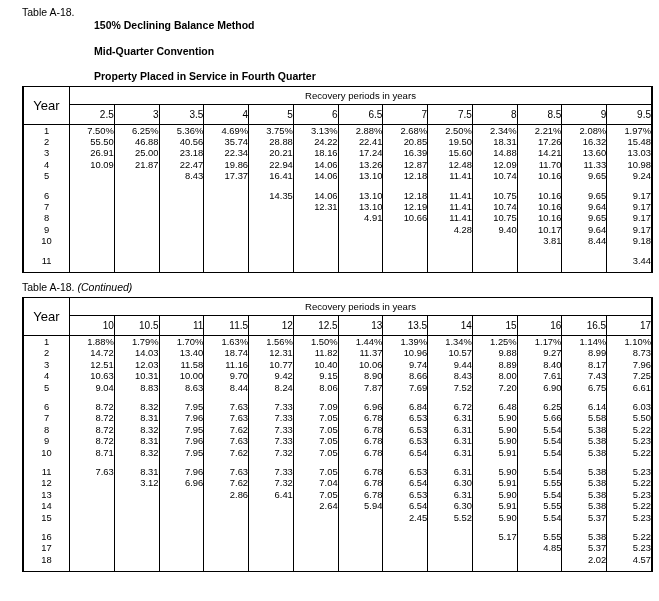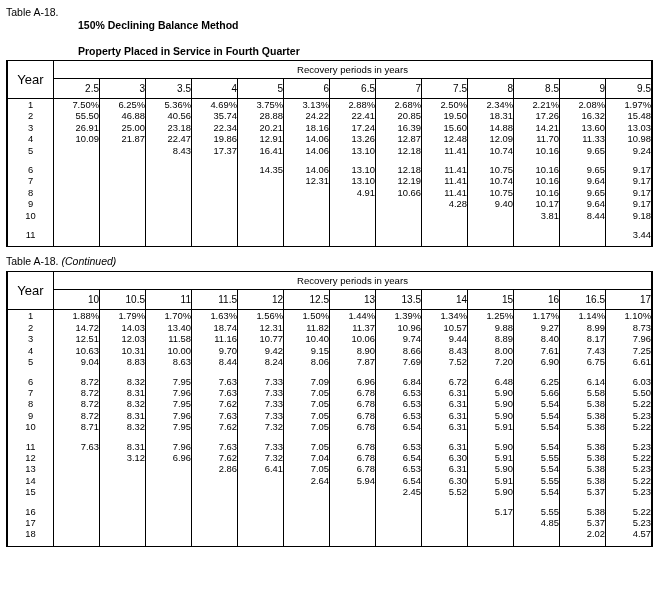--- a/index.html
+++ b/index.html
@@ -12,20 +12,21 @@
     height: 601px;
     font-family: "Liberation Sans", sans-serif;
     color: #000000;
     overflow: hidden;
   }
   .page {
     position: relative;
     width: 659px;
     height: 601px;
     box-sizing: border-box;
+    padding-left: 16px;
   }
 
   
   .title-block {
     padding: 6px 0 3px 6px;
     font-size: 10.5px;
     font-weight: bold;
     line-height: 12.5px;
   }
   .title-row {
@@ -129,20 +130,21 @@
 </head>
 <body>
 
 <div class="page">
 
   <div class="title-block">
     <div class="title-row">
       <span class="title-label">Table A-18.</span>
       <span class="title-lines">
         <div>150% Declining Balance Method</div>
+        <div>Mid-Quarter Convention</div>
         <div>Property Placed in Service in Fourth Quarter</div>
       </span>
     </div>
   </div>
 
   <div class="tbl-wrap">
     <table class="grid">
       <colgroup id="cg1">
           <col style="width:46px">
           <col>
@@ -228,21 +230,21 @@
             <td class="val">14.21</td>
             <td class="val">13.60</td>
             <td class="val">13.03</td>
           </tr>
           <tr>
             <td class="yr">4</td>
             <td class="val">10.09</td>
             <td class="val">21.87</td>
             <td class="val">22.47</td>
             <td class="val">19.86</td>
-            <td class="val">12.91</td>
+            <td class="val">22.94</td>
             <td class="val">14.06</td>
             <td class="val">13.26</td>
             <td class="val">12.87</td>
             <td class="val">12.48</td>
             <td class="val">12.09</td>
             <td class="val">11.70</td>
             <td class="val">11.33</td>
             <td class="val">10.98</td>
           </tr>
           <tr>

